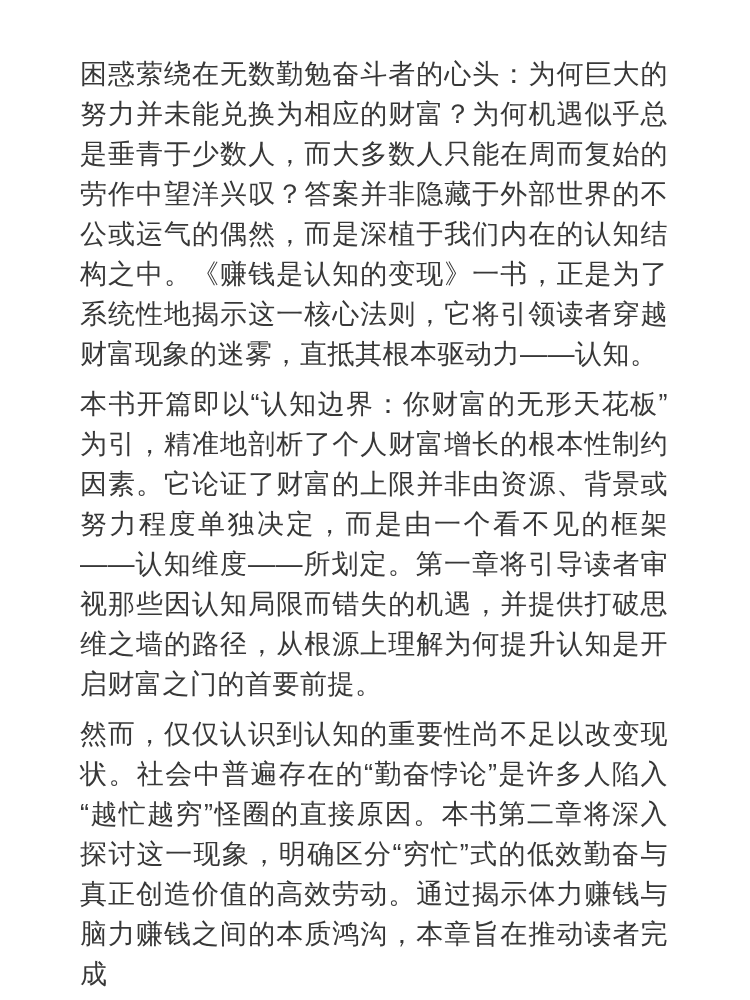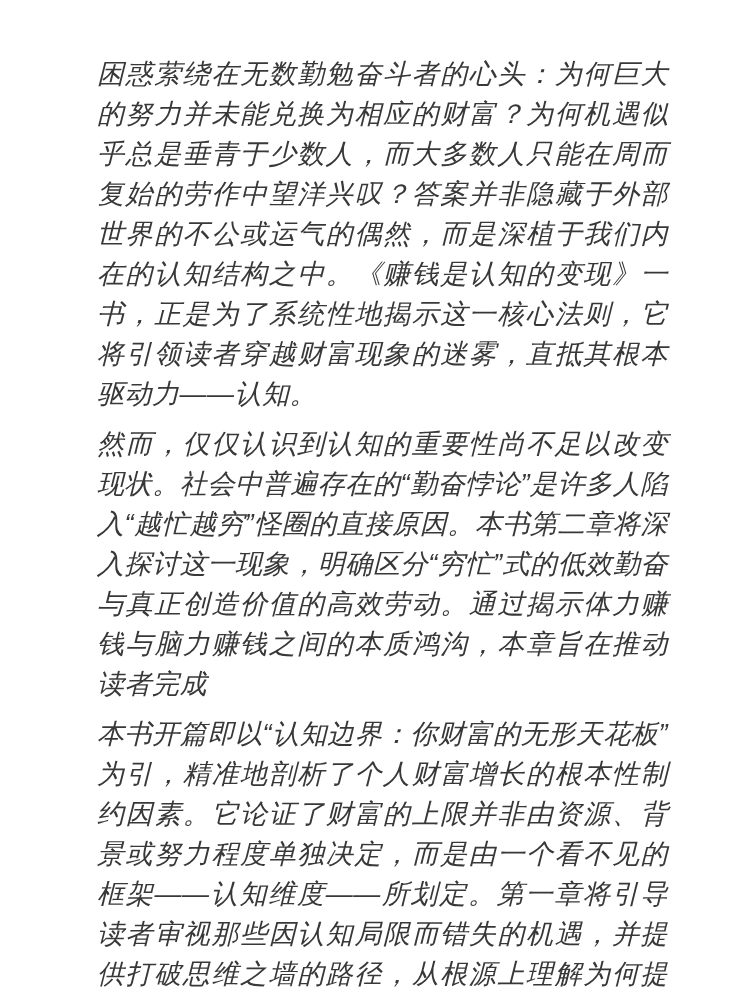--- a/index.html
+++ b/index.html
@@ -18,24 +18,23 @@
       width: 750px;
       padding: 54px 82px 0 80px;
       font-size: 27px;
       line-height: 40px;
       color: #383838;
       text-align: justify;
       letter-spacing: 0.5px;
       word-break: break-all;
     }
     .para {
-      margin: 0 0 10px 17px;
-      font-style: italic;
+      margin: 0 0 10px 0;
     }
   </style>
 </head>
 <body>
 
 <main class="doc">
   <p class="para">困惑萦绕在无数勤勉奋斗者的心头：为何巨大的努力并未能兑换为相应的财富？为何机遇似乎总是垂青于少数人，而大多数人只能在周而复始的劳作中望洋兴叹？答案并非隐藏于外部世界的不公或运气的偶然，而是深植于我们内在的认知结构之中。《赚钱是认知的变现》一书，正是为了系统性地揭示这一核心法则，它将引领读者穿越财富现象的迷雾，直抵其根本驱动力——认知。</p>
+  <p class="para">本书开篇即以“认知边界：你财富的无形天花板”为引，精准地剖析了个人财富增长的根本性制约因素。它论证了财富的上限并非由资源、背景或努力程度单独决定，而是由一个看不见的框架——认知维度——所划定。第一章将引导读者审视那些因认知局限而错失的机遇，并提供打破思维之墙的路径，从根源上理解为何提升认知是开启财富之门的首要前提。</p>
   <p class="para">然而，仅仅认识到认知的重要性尚不足以改变现状。社会中普遍存在的“勤奋悖论”是许多人陷入“越忙越穷”怪圈的直接原因。本书第二章将深入探讨这一现象，明确区分“穷忙”式的低效勤奋与真正创造价值的高效劳动。通过揭示体力赚钱与脑力赚钱之间的本质鸿沟，本章旨在推动读者完成</p>
-  <p class="para">本书开篇即以“认知边界：你财富的无形天花板”为引，精准地剖析了个人财富增长的根本性制约因素。它论证了财富的上限并非由资源、背景或努力程度单独决定，而是由一个看不见的框架——认知维度——所划定。第一章将引导读者审视那些因认知局限而错失的机遇，并提供打破思维之墙的路径，从根源上理解为何提升认知是开启财富之门的首要前提。</p>
 </main>
 
 </body></html>

